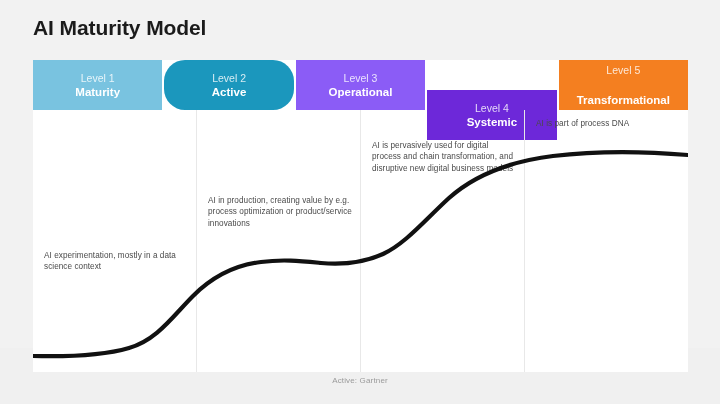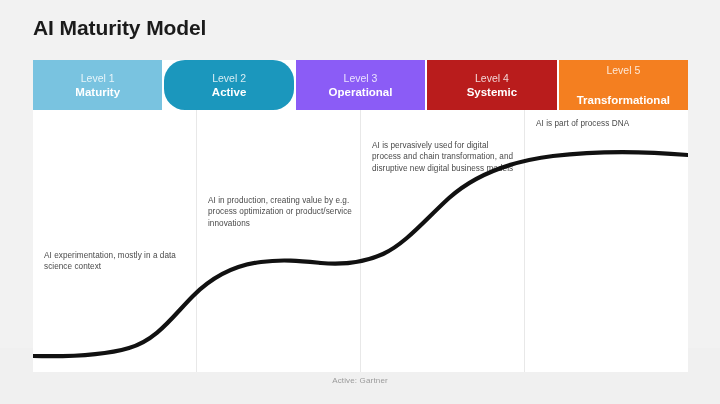--- a/index.html
+++ b/index.html
@@ -44,20 +44,21 @@
   }
 
   
   #bands {
     position: absolute;
     left: 0;
     top: 0;
     width: 655px;
     height: 50px;
     display: flex;
+    justify-content: flex-end;
   }
   .band {
     flex: 1 1 0;
     height: 50px;
     margin-right: 2px;
     display: flex;
     flex-direction: column;
     align-items: center;
     justify-content: center;
     box-sizing: border-box;
@@ -150,21 +151,21 @@
       <div class="band" style="background:#1b97bd;border-radius:21px;">
         <span class="band-level">Level 2</span>
         <span class="band-name">Active</span>
       </div>
 
       <div class="band" style="background:#8b5cf6;">
         <span class="band-level">Level 3</span>
         <span class="band-name">Operational</span>
       </div>
 
-      <div class="band" style="background:#b91c1c;">
+      <div class="band" style="background:#6d28d9;margin-top:30px;">
         <span class="band-level">Level 4</span>
         <span class="band-name">Systemic</span>
       </div>
 
       <div class="band" style="background:#f47f20;gap:16px;">
         <span class="band-level">Level 5</span>
         <span class="band-name">Transformational</span>
       </div>
 
     </div>

